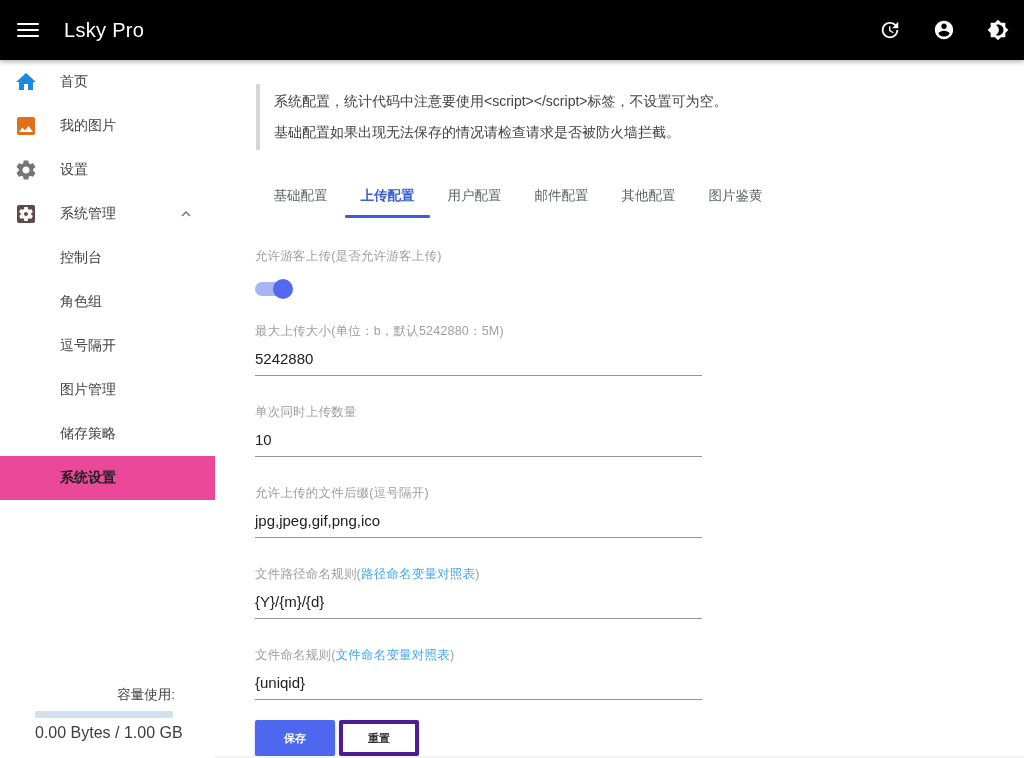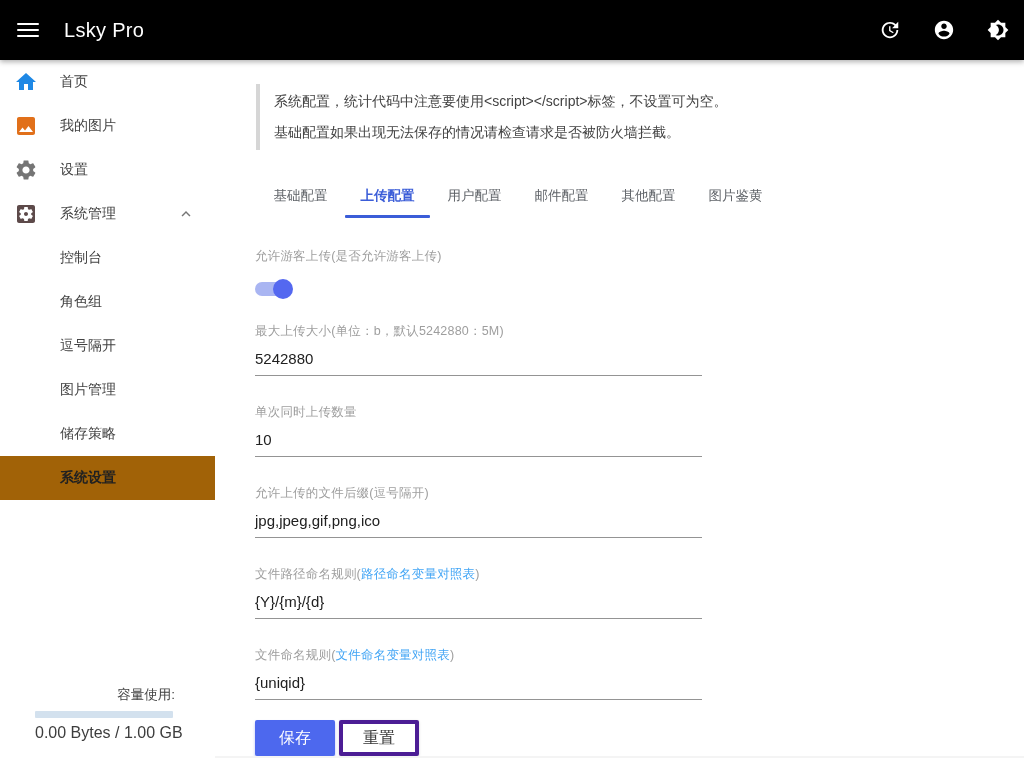--- a/index.html
+++ b/index.html
@@ -24,21 +24,21 @@
 
   
   .sidebar { width:215px; flex-shrink:0; background:#fff; position:relative; padding-top:0;text-align:right; }
   .side-item { height:44px; display:flex; align-items:center; cursor:pointer; color:#424242; font-size:14px; }
   .side-item .ic { width:24px; height:24px; margin-left:14px; display:flex; align-items:center; justify-content:center; }
   .side-item .ic svg { width:24px; height:24px; }
   .side-item .lbl { margin-left:22px; }
   .side-item .chev { margin-left:auto; margin-right:20px; display:flex; }
   .side-item .chev svg { width:18px; height:18px; fill:#757575; }
   .side-sub { height:44px; display:flex; align-items:center; cursor:pointer; color:#424242; font-size:14px; padding-left:60px; }
-  .side-sub.active { background:#a16207; color:#212121; font-weight:bold; }
+  .side-sub.active { background:#ec4899; color:#212121; font-weight:bold; }
 
   .capacity { position:absolute; left:35px; bottom:16px; width:140px; font-size:13.5px; color:#424242; }
   .capacity .cap-label { margin-bottom:7px; }
   .capacity .cap-bar { width:138px; height:7px; background:#d3e1ee; border-radius:1px; overflow:hidden; }
   .capacity .cap-fill { height:100%; background:#5468f0; }
   .capacity .cap-usage { margin-top:6px; font-size:16px; color:#3d3d3d; white-space:nowrap; }
 
   
   .main { flex:1; display:flex; flex-direction:column; background:#fff; min-width:0; }
   .main-scroll { flex:1; padding-top:24px; }
@@ -56,22 +56,22 @@
   .field .f-label { font-size:12.5px; color:#9e9e9e; letter-spacing:.2px; }
   .field .f-label a { color:#42a5f5; text-decoration:none; cursor:pointer; }
   .field .f-value { margin-top:10px; font-size:15px; color:#212121; padding-bottom:8px; border-bottom:1px solid #949494; }
 
   
   .switch { margin-top:14px; position:relative; width:38px; height:20px; cursor:pointer; }
   .switch .track { position:absolute; top:3px; left:0; width:36px; height:14px; border-radius:7px; background:#a9b5f2; }
   .switch .knob { position:absolute; top:0; left:18px; width:20px; height:20px; border-radius:50%; background:#5468f0; }
 
   .btn-row { display:flex; margin-top:10px; }
-  .btn { width:80px; height:36px; font-size:16px; display:flex; align-items:center; justify-content:center;
-         cursor:pointer; border-radius:2px; user-select:none; }
+  .btn { width:80px; height:36px; font-size:11px; display:flex; align-items:center; justify-content:center;
+         cursor:pointer; border-radius:2px; user-select:none;font-weight:bold; }
   .btn-save { background:#4d68ee; color:#fff; box-shadow:0 2px 3px rgba(77,104,238,.4); }
   .btn-reset { background:#fff; color:#333; margin-left:4px; border:4px solid #4c1d95; box-shadow:0 1px 3px rgba(0,0,0,.15); }
 
   .footer { height:46px; background:#f4f4f4; display:flex; align-items:center; justify-content:center;
             font-size:13.5px; color:#757575; flex-shrink:0; }
 </style>
 </head>
 <body>
 
 <div class="app">

